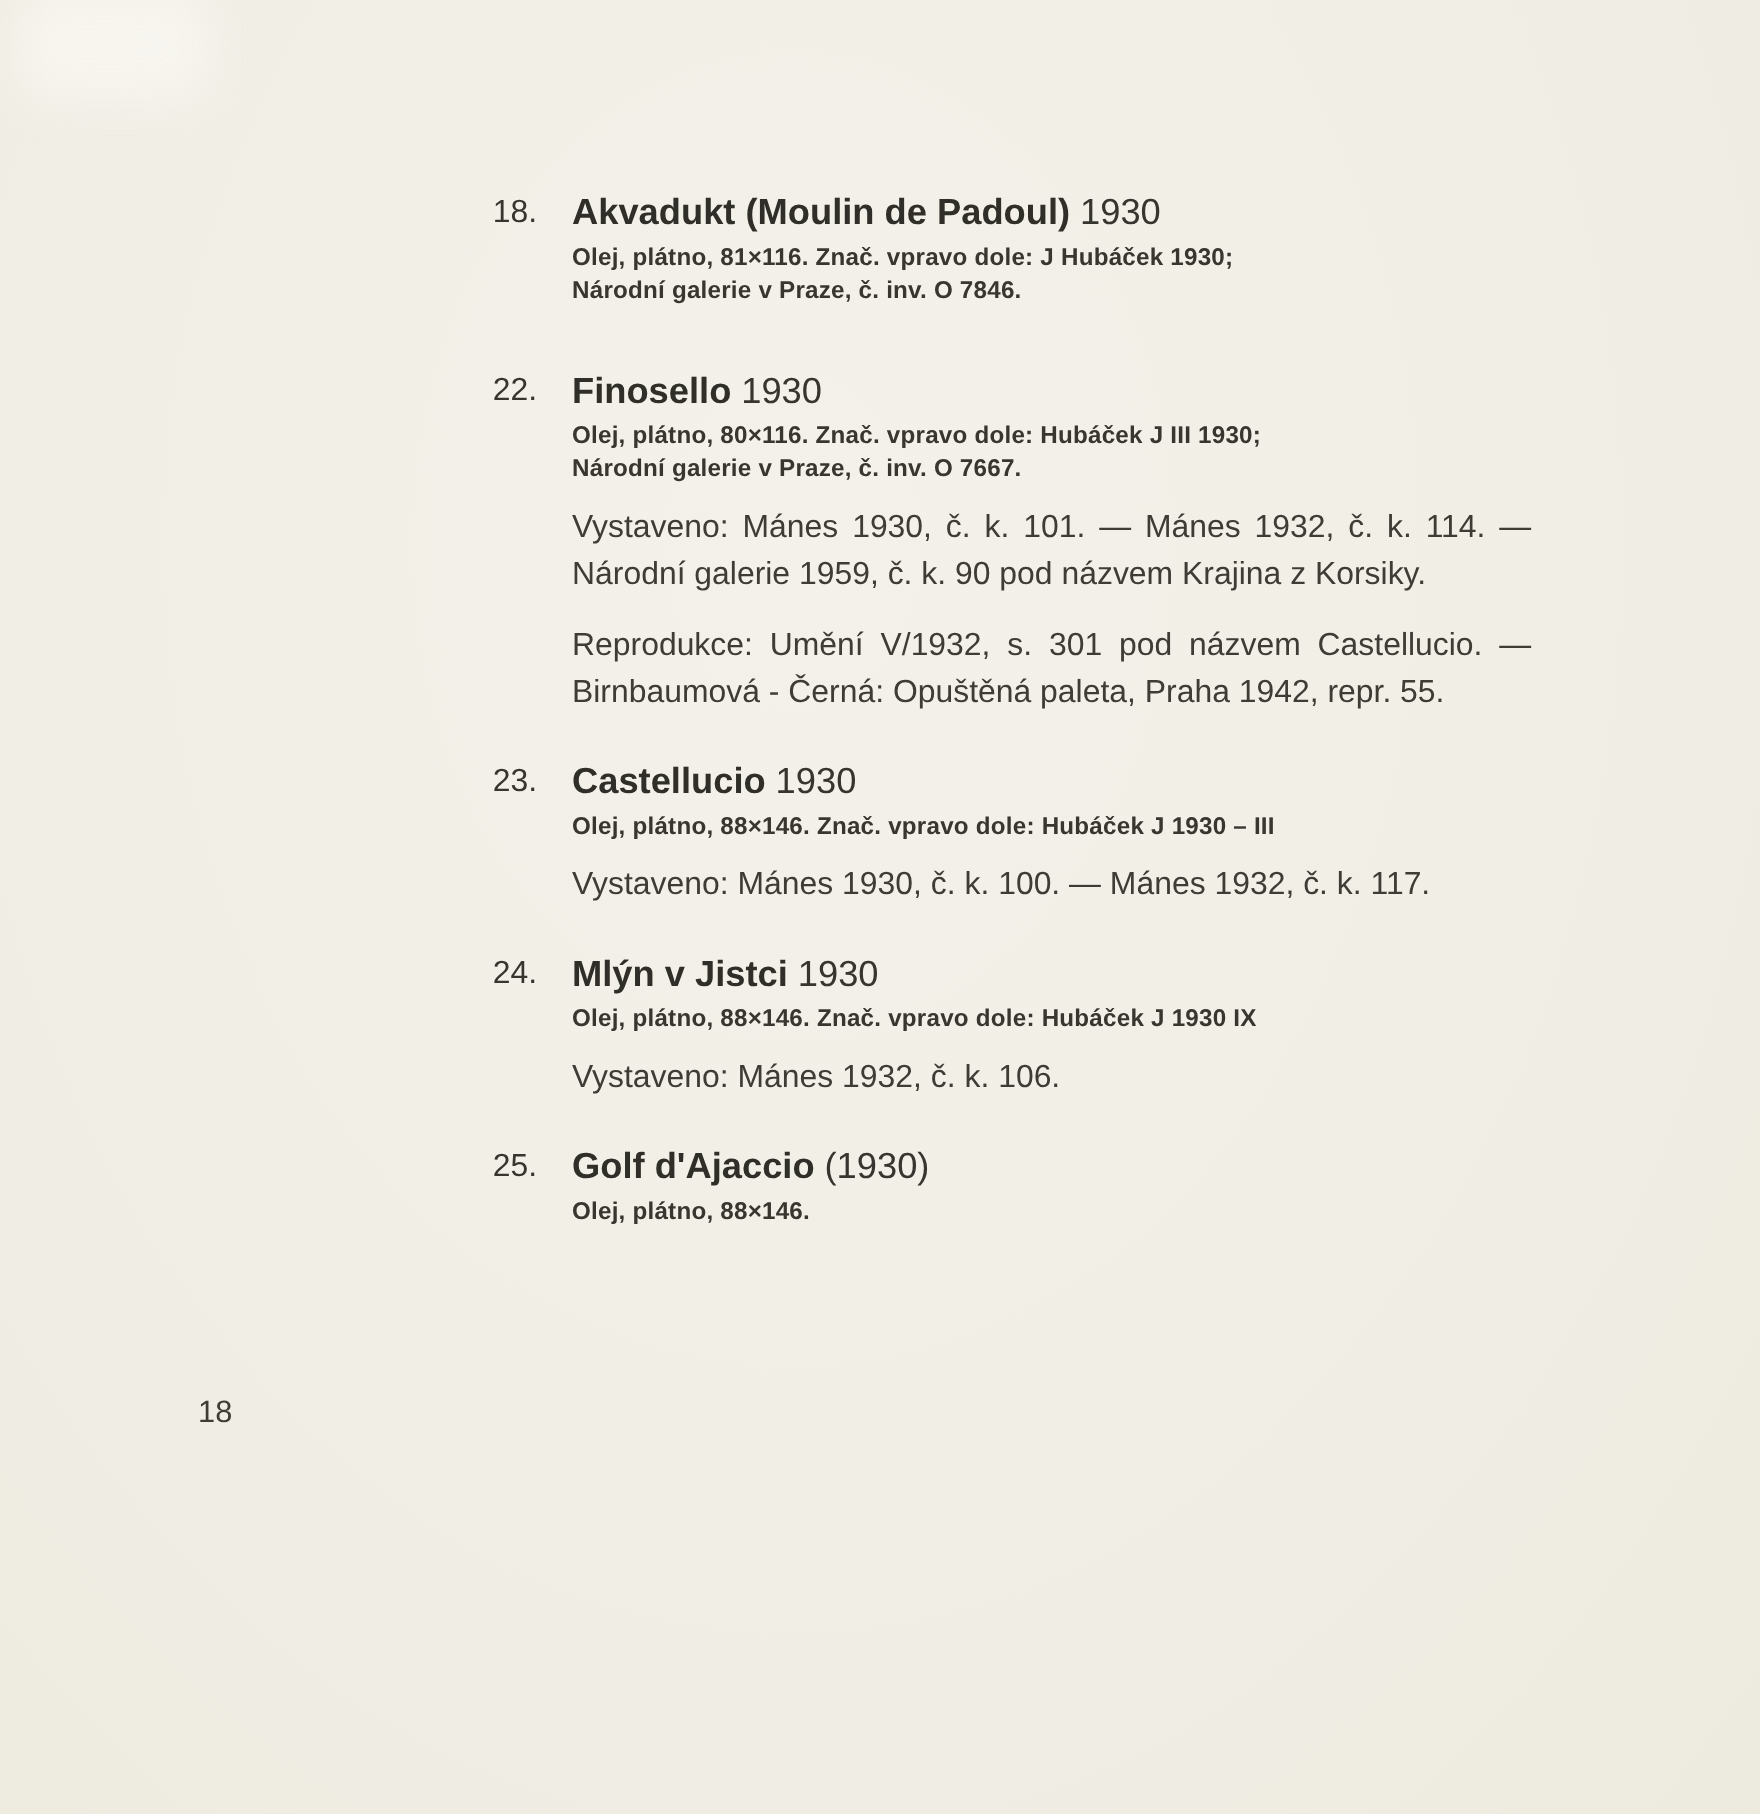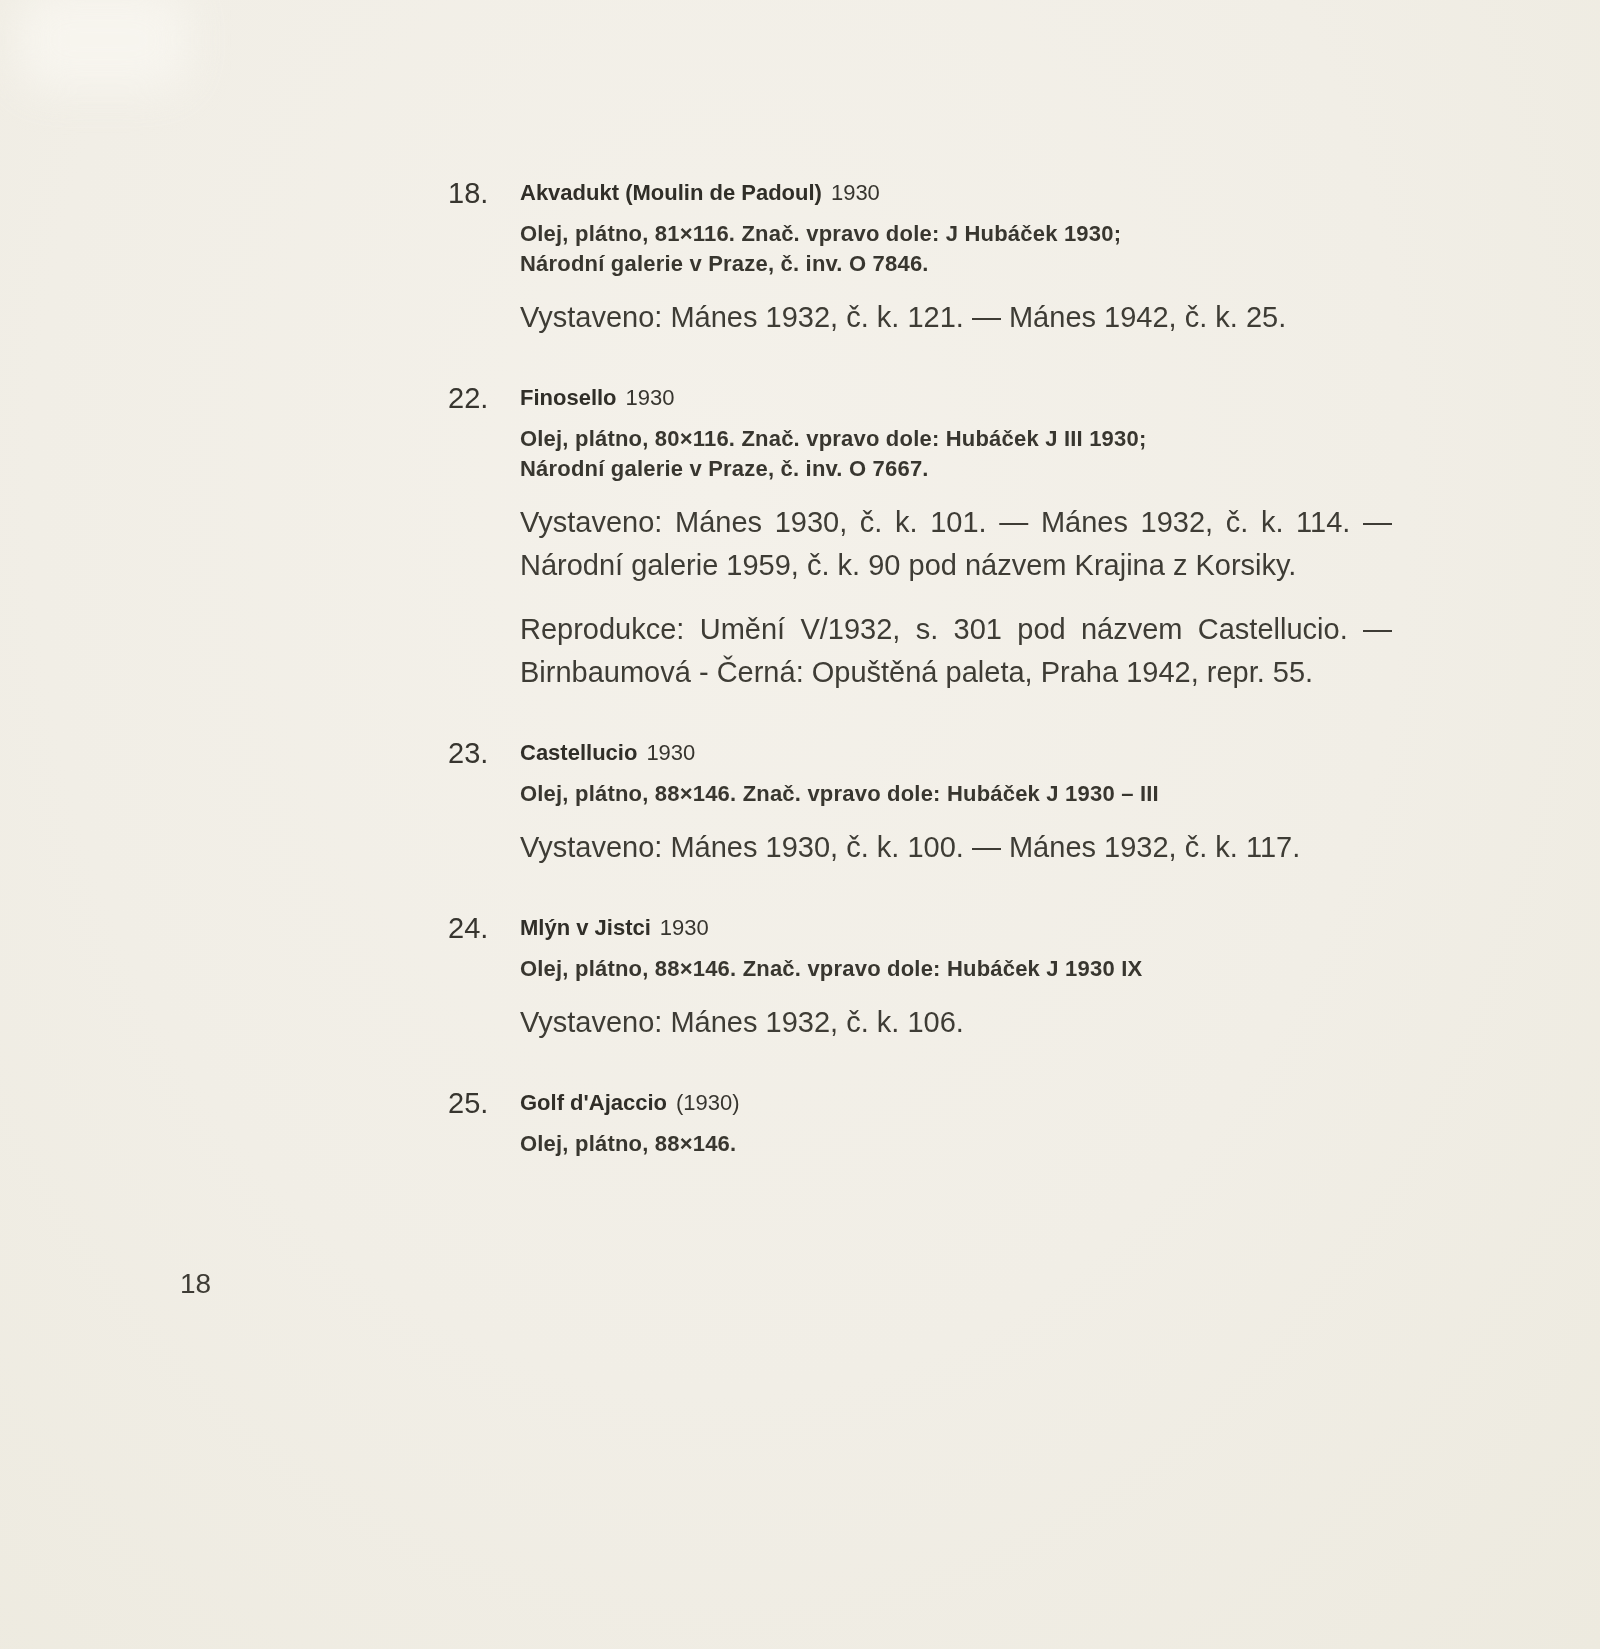--- a/index.html
+++ b/index.html
@@ -46,21 +46,21 @@
     flex: 0 0 72px;
     width: 72px;
     font-size: 29px;
     line-height: 34px;
     color: #37352f;
   }
   .entry-body {
     width: 872px;
   }
   .heading {
-    font-size: 22px;
+    font-size: 33px;
     line-height: 34px;
     margin: 0 0 9px 0;
     color: #302e28;
   }
   .title {
     font-weight: 700;
   }
   .year {
     font-weight: 400;
     margin-left: 9px;
@@ -103,21 +103,20 @@
   <div class="content">
 
     <div class="entry">
       <div class="num">18.</div>
       <div class="entry-body">
         <div class="heading">
           <span class="title">Akvadukt (Moulin de Padoul)</span><span class="year">1930</span>
         </div>
         <p class="details">Olej, plátno, 81×116. Znač. vpravo dole: J Hubáček 1930;
 Národní galerie v Praze, č. inv. O 7846.</p>
-        <p class="para">Vystaveno: Mánes 1932, č. k. 121. — Mánes 1942, č. k. 25.</p>
       </div>
     </div>
 
     <div class="entry">
       <div class="num">22.</div>
       <div class="entry-body">
         <div class="heading">
           <span class="title">Finosello</span><span class="year">1930</span>
         </div>
         <p class="details">Olej, plátno, 80×116. Znač. vpravo dole: Hubáček J III 1930;

